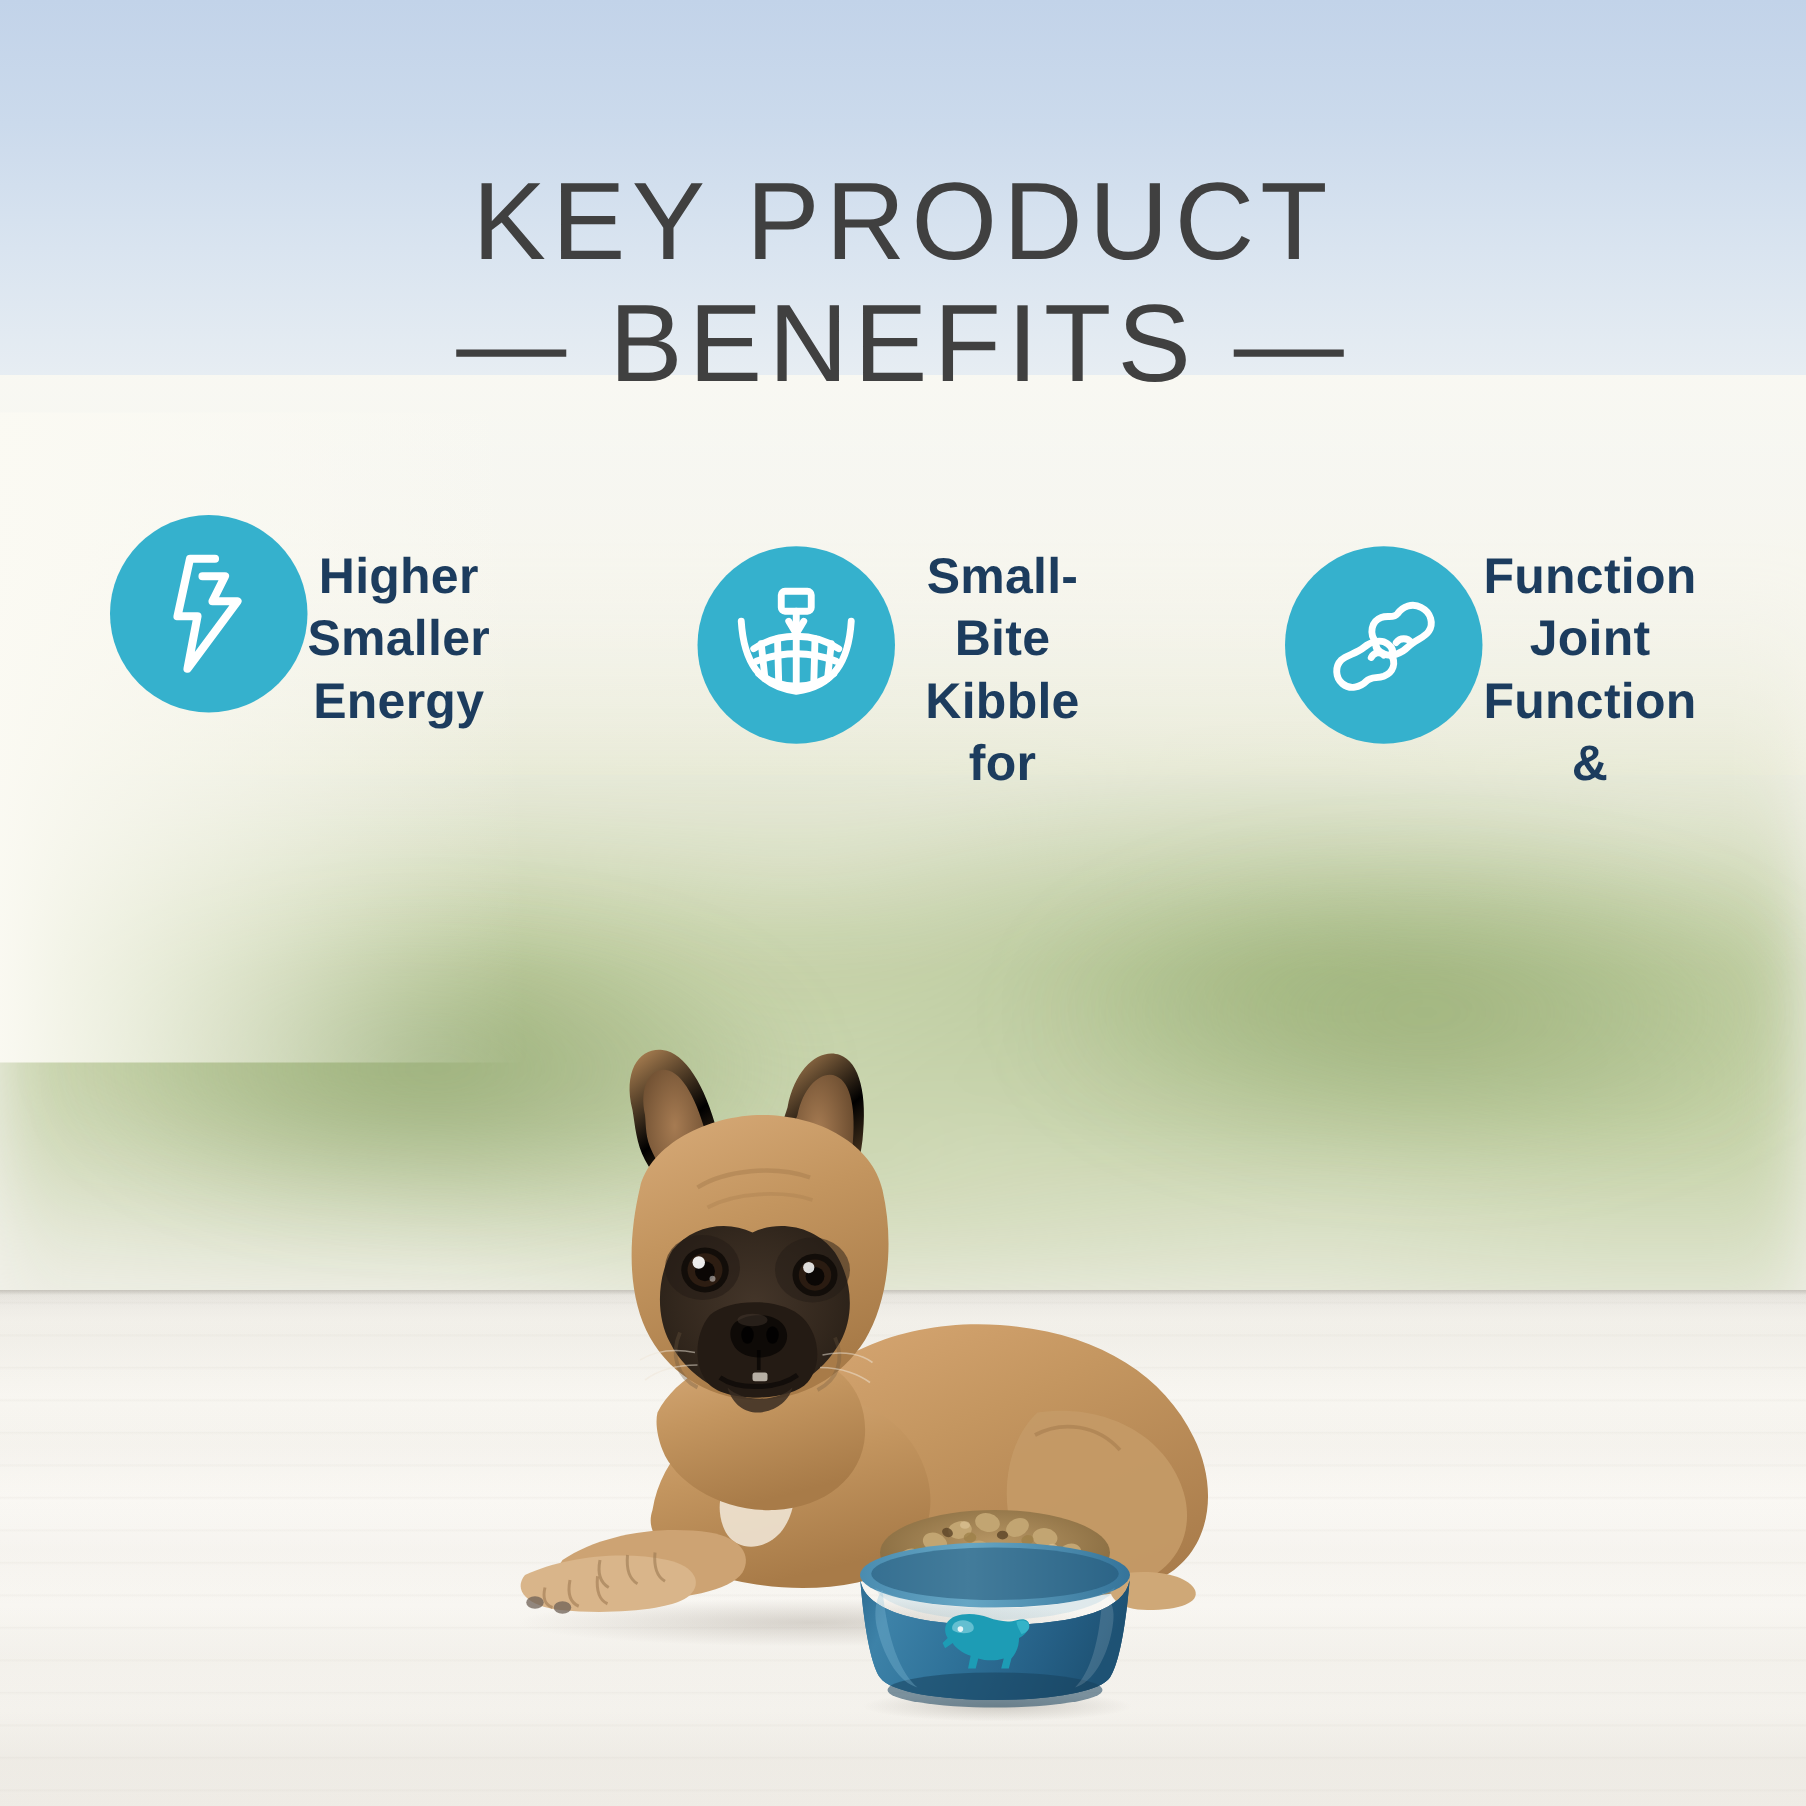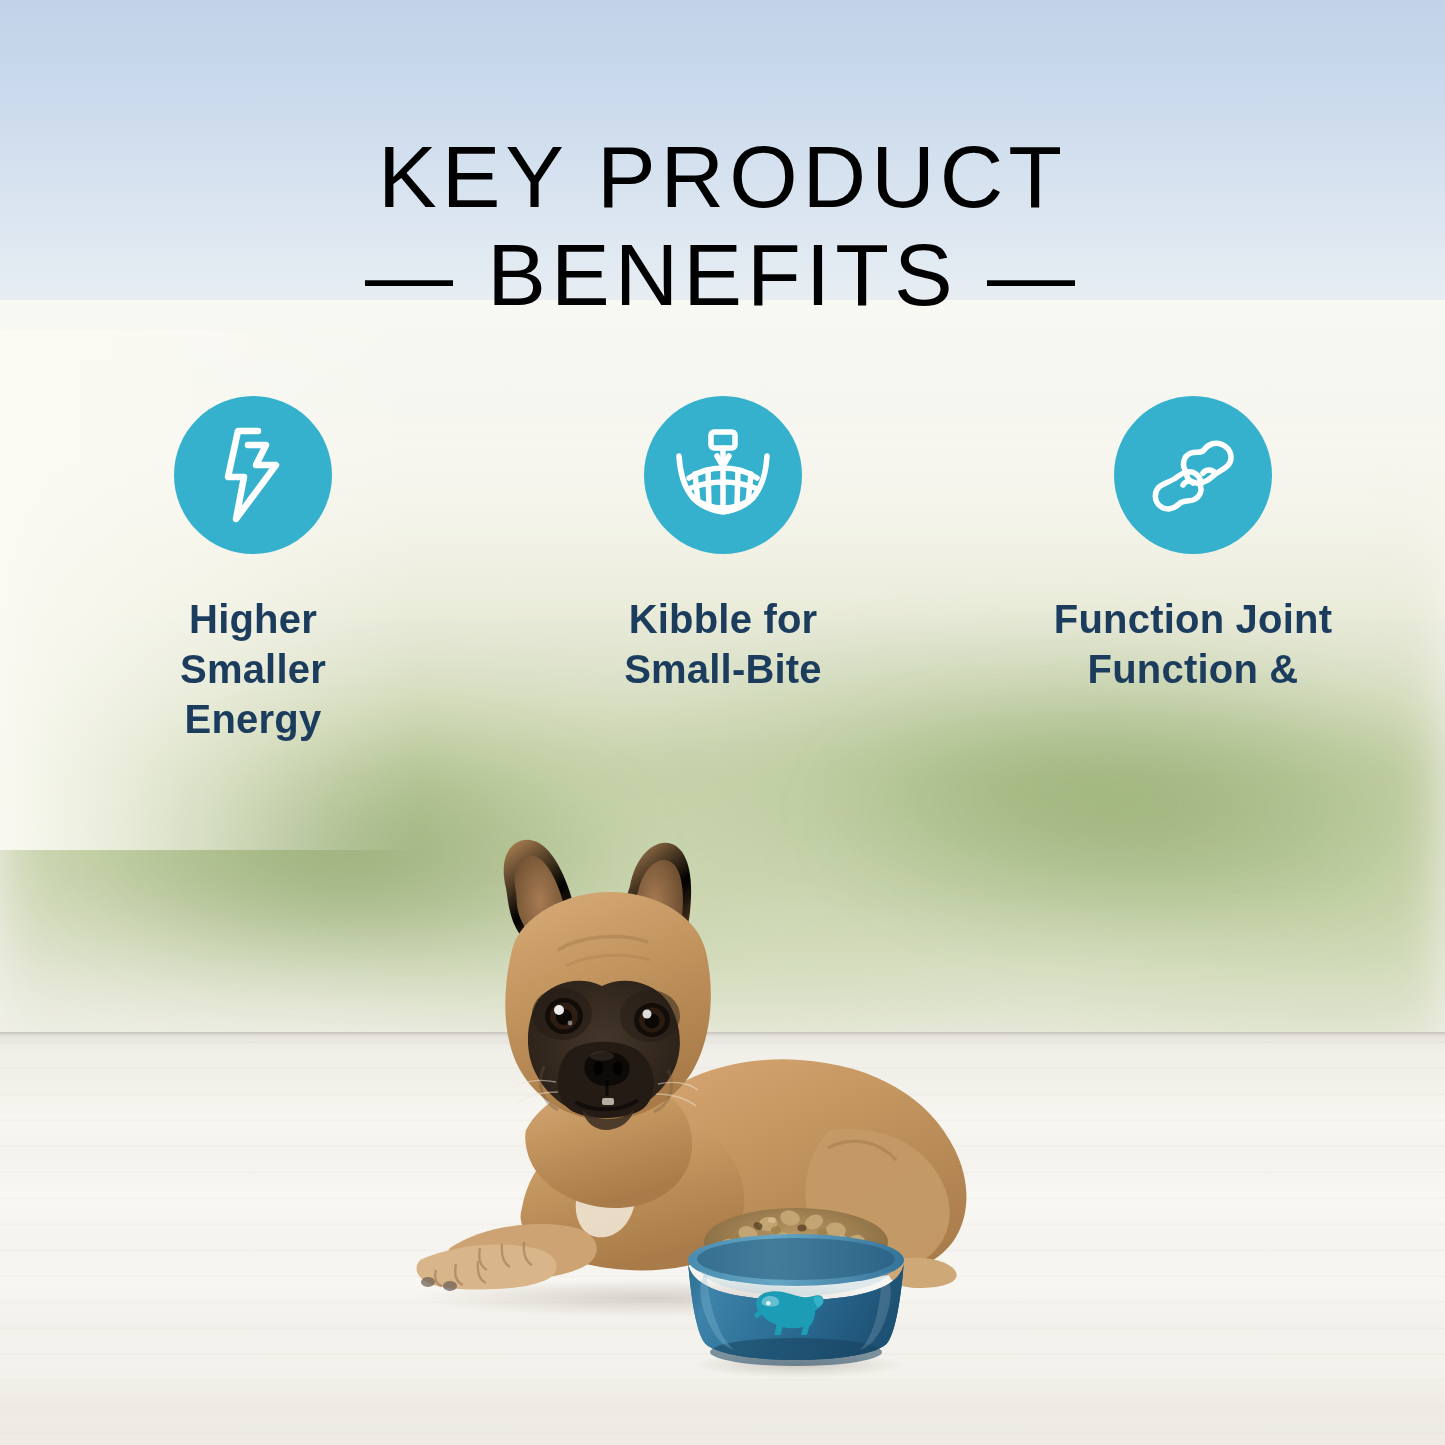--- a/index.html
+++ b/index.html
@@ -94,39 +94,39 @@
   }
   .table-edge {
     position:absolute; left:0; top:1032px; width:1445px; height:4px;
     background:linear-gradient(to bottom, rgba(163,160,150,.45), rgba(163,160,150,0));
   }
 
   
   .headline {
     position:absolute; left:0; top:128px; width:1445px;
     text-align:center;
-    color:#000000;
+    color:#404040;
     font-family:"Liberation Sans", sans-serif;
     font-weight:300;
     font-size:88px;
     line-height:98px;
     letter-spacing:5px;
     white-space:nowrap;
   }
   .headline .line1 { display:block; }
   .headline .line2 { display:block; }
 
   
   .benefits {
     position:absolute; left:88px; top:396px; width:1270px;
     display:flex; align-items:flex-start; justify-content:space-between;
   }
   .benefit {
     width:330px;
-    display:flex; flex-direction:column; align-items:center;
+    display:flex; align-items:center;
   }
   .icon-circle {
     width:158px; height:158px; border-radius:50%;
     background:#35b1cd;
     display:flex; align-items:center; justify-content:center;
     flex:none;
   }
   .icon-circle svg { display:block; }
   .benefit-label {
     margin-top:40px;
@@ -213,22 +213,22 @@
               <path d="M52 42 L52 82"></path>
               <path d="M67 44 L66 80"></path>
               <path d="M80 48 L77 76"></path>
 
               <path d="M20 62 C33 57 42 56 52 56 C62 56 71 57 84 62"></path>
             </g>
           </svg>
         </span>
       </div>
       <div class="benefit-label">
+        <div>Small-Bite</div>
         <div>Kibble for</div>
-        <div>Small-Bite</div>
       </div>
     </div>
 
     <div class="benefit">
       <div class="icon-circle">
         <span>
           <svg width="104" height="104" viewBox="0 0 104 104" fill="none">
             <g stroke="#ffffff" stroke-width="5.5" stroke-linejoin="round" stroke-linecap="round" fill="none">
 
               <path d="M46 50 C40 43 42 33 50 30 C55 28 60 31 63 27

